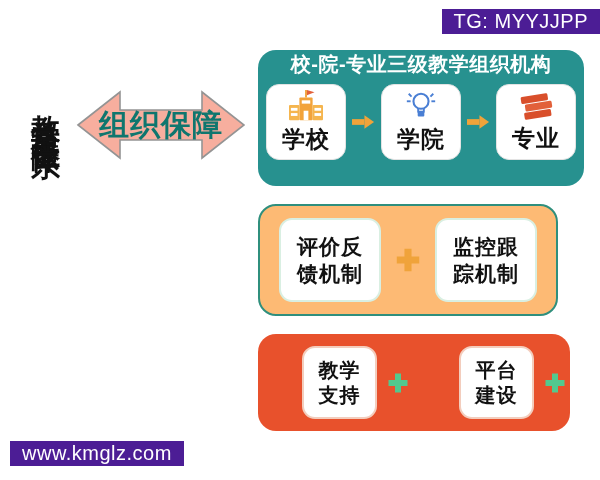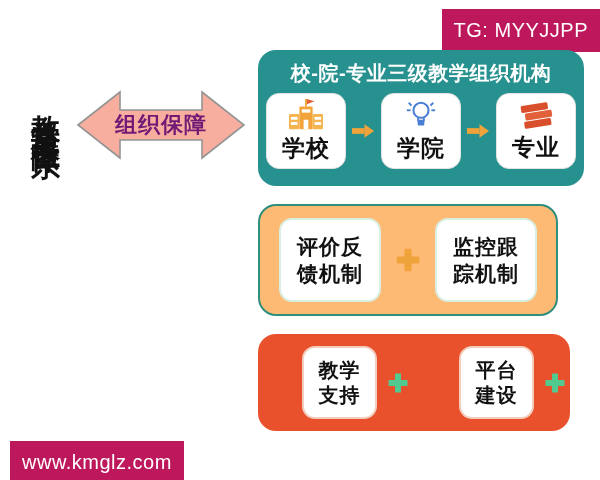--- a/index.html
+++ b/index.html
@@ -11,25 +11,25 @@
     position: relative;
     width: 600px;
     height: 480px;
     background: #ffffff;
     overflow: hidden;
   }
 
   
   .wm {
     position: absolute;
-    background: #be185d;
+    background: #4c1d95;
     color: #ffffff;
     font-size: 20px;
     letter-spacing: 0.5px;
-    padding: 10px 12px;
+    padding: 1px 12px;
     white-space: nowrap;
   }
   .wm-tg { top: 9px; right: 0; }
   .wm-site { top: 441px; left: 10px; }
 
   
   .vtitle {
     position: absolute;
     left: 26px;
     top: 92px;
@@ -43,36 +43,36 @@
   }
 
   
   .darrow { position: absolute; }
   .darrow svg { display: block; width: 100%; height: 100%; }
   .darrow polygon { stroke: #949494; stroke-width: 1.6; }
   .darrow-label {
     position: absolute;
     top: 0; left: 0; right: 0; bottom: 0;
     display: flex; align-items: center; justify-content: center;
-    font-size: 22px; font-weight: 700; color: #701a75;
+    font-size: 30px; font-weight: 700; color: #0f766e;
     letter-spacing: 1px;
   }
   .arrow-1 { left: 76px; top: 88px; width: 170px; height: 74px; }
   .arrow-2 { left: 76px; top: 212px; width: 170px; height: 74px; }
   .arrow-3 { left: 78px; top: 344px; width: 170px; height: 76px; }
 
   
   .gbox { position: absolute; border-radius: 18px; }
   .box-1 { left: 258px; top: 50px; width: 326px; height: 136px; background: #27918f; }
   .box-2 { left: 258px; top: 204px; width: 300px; height: 112px; background: #fdba74; border: 2px solid #2f8f7d; }
   .box-3 { left: 258px; top: 334px; width: 312px; height: 97px; background: #e8512c; }
 
   .box1-title {
     color: #ffffff; font-weight: 700; font-size: 20px;
-    text-align: center; margin-top: 10px; letter-spacing: 0.5px;
+    text-align: center; margin-top: 1px; letter-spacing: 0.5px;
     white-space: nowrap;
   }
   .box1-row {
     display: flex; align-items: center; justify-content: center;
     gap: 6px; margin-top: 6px; padding: 0 8px;
   }
   .card {
     background: #ffffff; border-radius: 13px;
     display: flex; flex-direction: column;
     align-items: center; justify-content: center;

